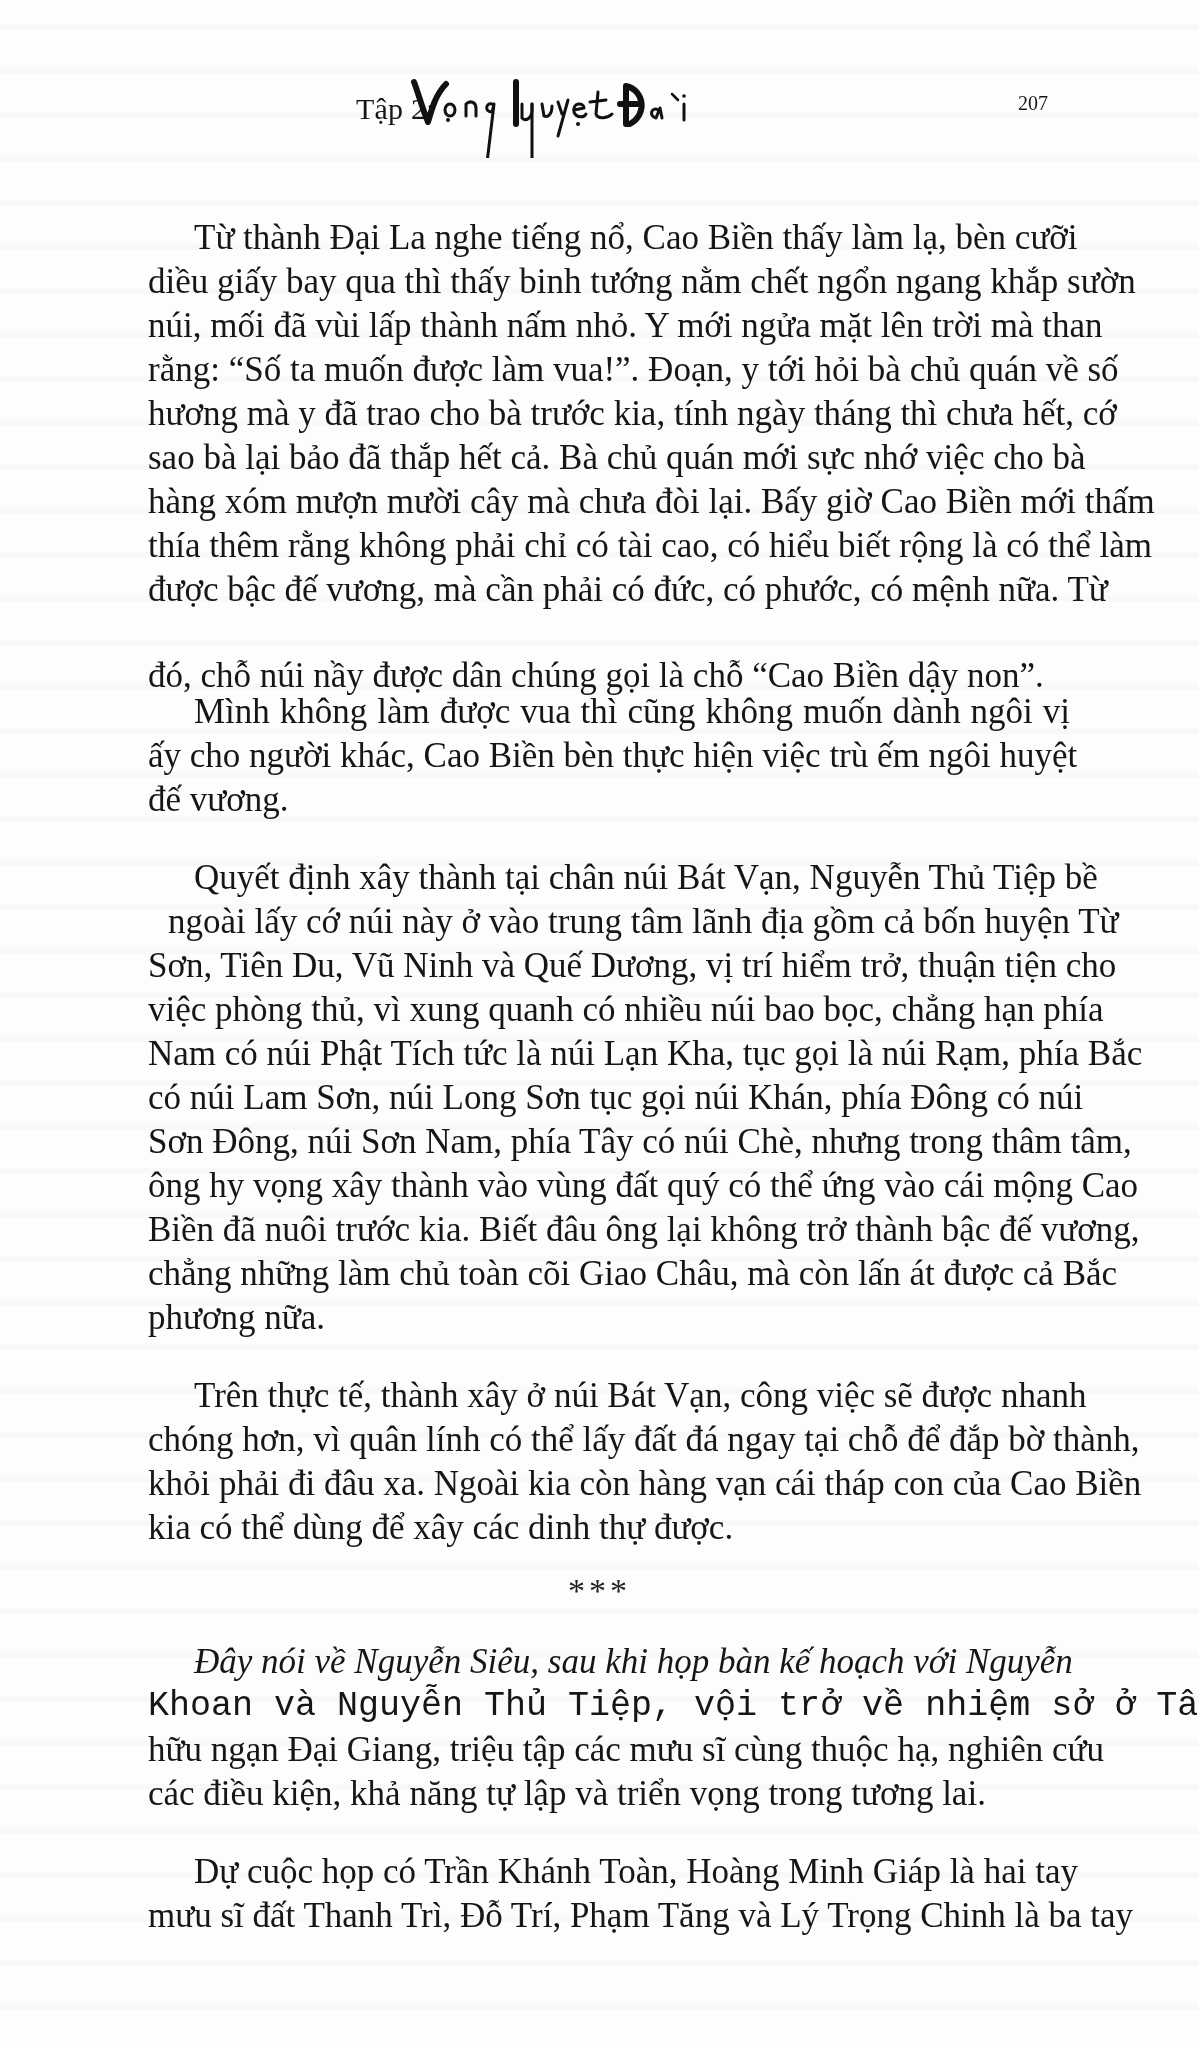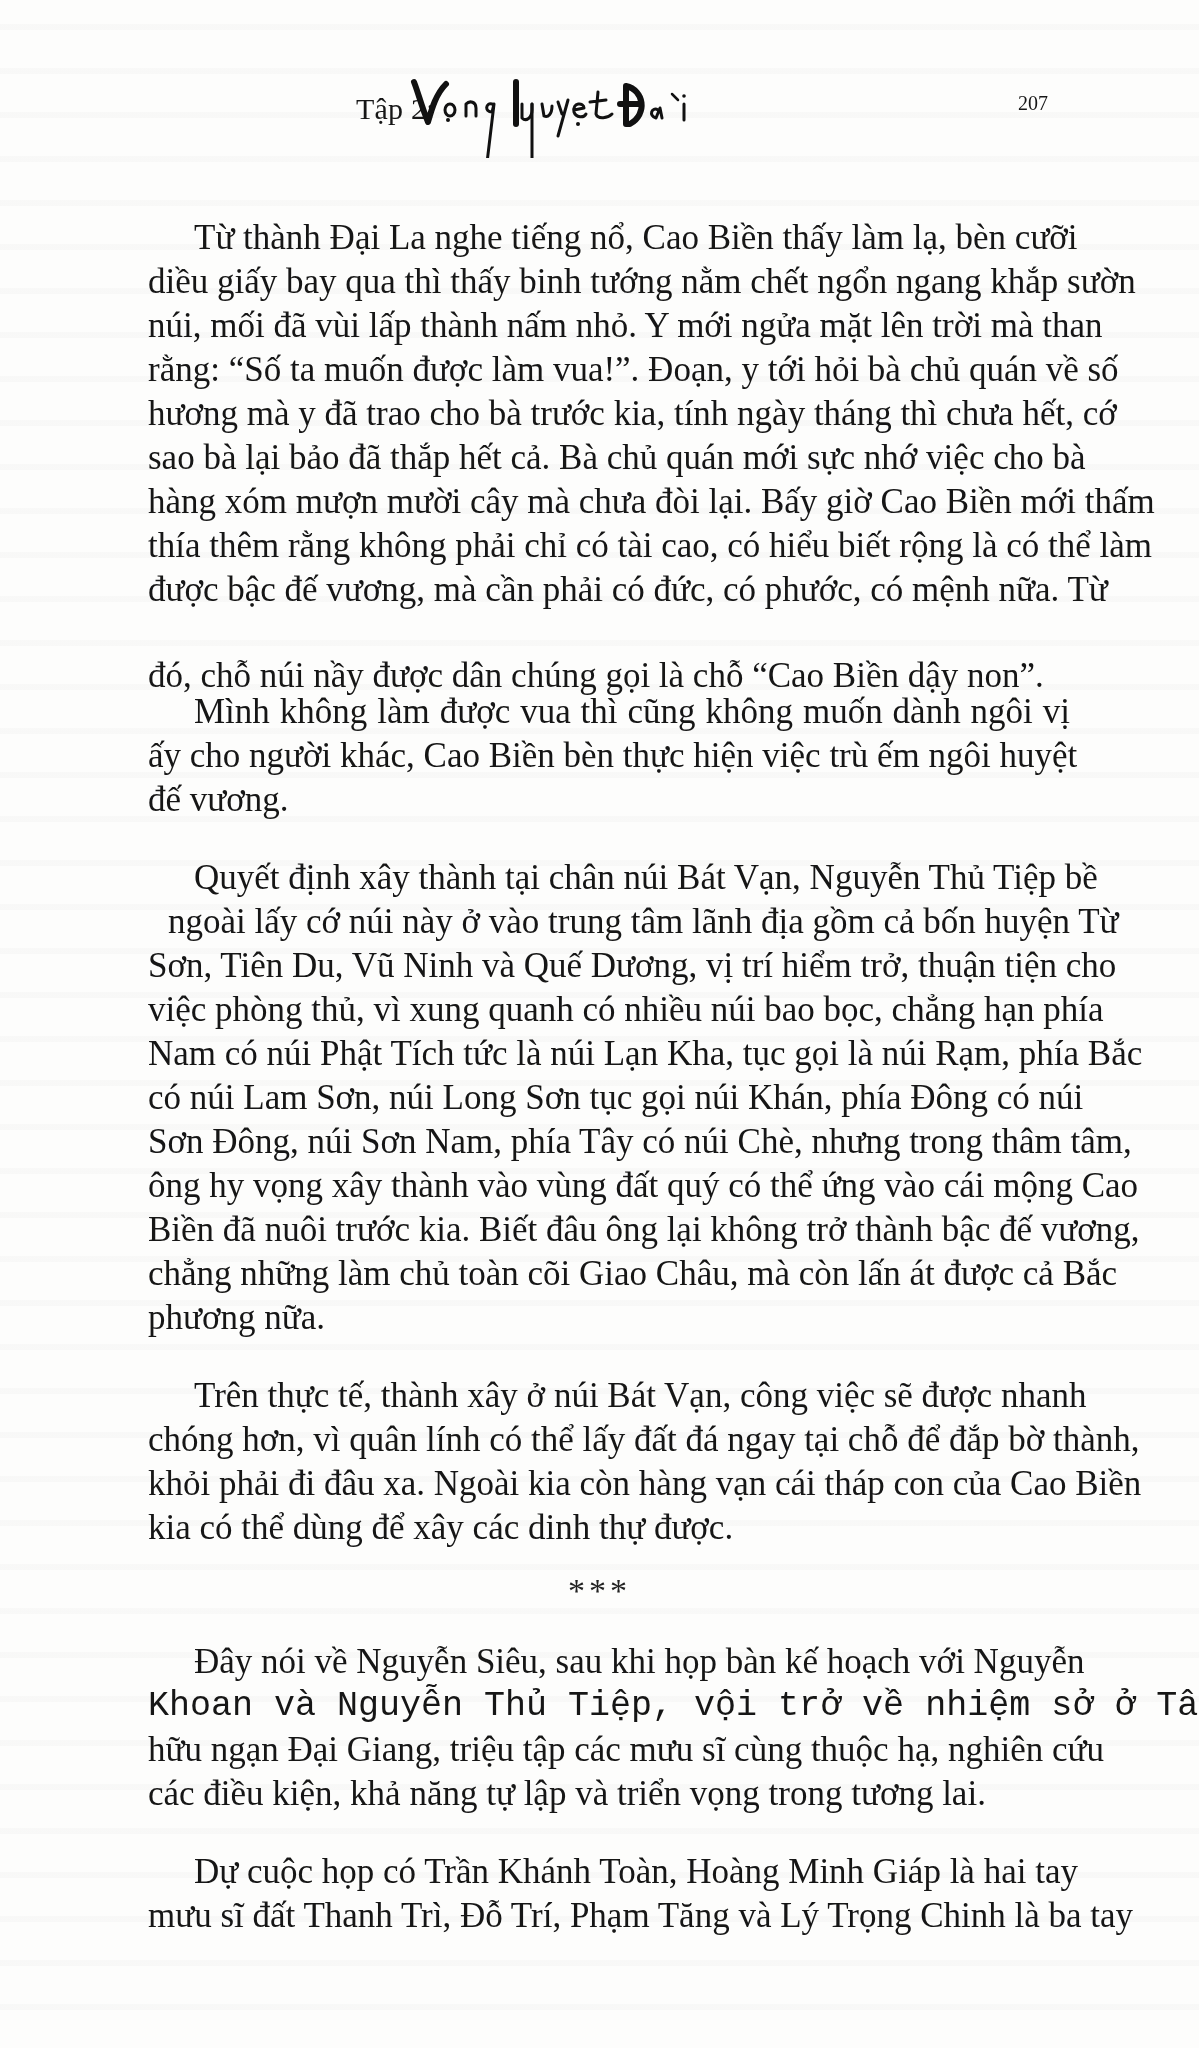--- a/index.html
+++ b/index.html
@@ -94,21 +94,21 @@
     <div class="line" style="top: 1076px;">có núi Lam Sơn, núi Long Sơn tục gọi núi Khán, phía Đông có núi</div>
     <div class="line" style="top: 1120px;">Sơn Đông, núi Sơn Nam, phía Tây có núi Chè, nhưng trong thâm tâm,</div>
     <div class="line" style="top: 1164px;">ông hy vọng xây thành vào vùng đất quý có thể ứng vào cái mộng Cao</div>
     <div class="line" style="top: 1208px;">Biền đã nuôi trước kia. Biết đâu ông lại không trở thành bậc đế vương,</div>
     <div class="line" style="top: 1252px;">chẳng những làm chủ toàn cõi Giao Châu, mà còn lấn át được cả Bắc</div>
     <div class="line last" style="top: 1296px;">phương nữa.</div>
     <div class="line indent" style="top: 1374px;">Trên thực tế, thành xây ở núi Bát Vạn, công việc sẽ được nhanh</div>
     <div class="line" style="top: 1418px;">chóng hơn, vì quân lính có thể lấy đất đá ngay tại chỗ để đắp bờ thành,</div>
     <div class="line" style="top: 1462px;">khỏi phải đi đâu xa. Ngoài kia còn hàng vạn cái tháp con của Cao Biền</div>
     <div class="line last" style="top: 1506px;">kia có thể dùng để xây các dinh thự được.</div>
-    <div class="line indent" style="top: 1640px;">Đây nói về Nguyễn Siêu, sau khi họp bàn kế hoạch với Nguyễn</div>
+    <div class="line indent" style="top: 1640px; font-style: italic;">Đây nói về Nguyễn Siêu, sau khi họp bàn kế hoạch với Nguyễn</div>
     <div class="line" style="top: 1684px; font-family: Liberation Mono, monospace;">Khoan và Nguyễn Thủ Tiệp, vội trở về nhiệm sở ở Tây Phù Liệt, bên</div>
     <div class="line" style="top: 1728px;">hữu ngạn Đại Giang, triệu tập các mưu sĩ cùng thuộc hạ, nghiên cứu</div>
     <div class="line last" style="top: 1772px;">các điều kiện, khả năng tự lập và triển vọng trong tương lai.</div>
     <div class="line indent" style="top: 1850px;">Dự cuộc họp có Trần Khánh Toàn, Hoàng Minh Giáp là hai tay</div>
     <div class="line" style="top: 1894px;">mưu sĩ đất Thanh Trì, Đỗ Trí, Phạm Tăng và Lý Trọng Chinh là ba tay</div>
   </div>
 
 <div class="separator" style="top:1572px;">***</div>
 
 </body></html>

